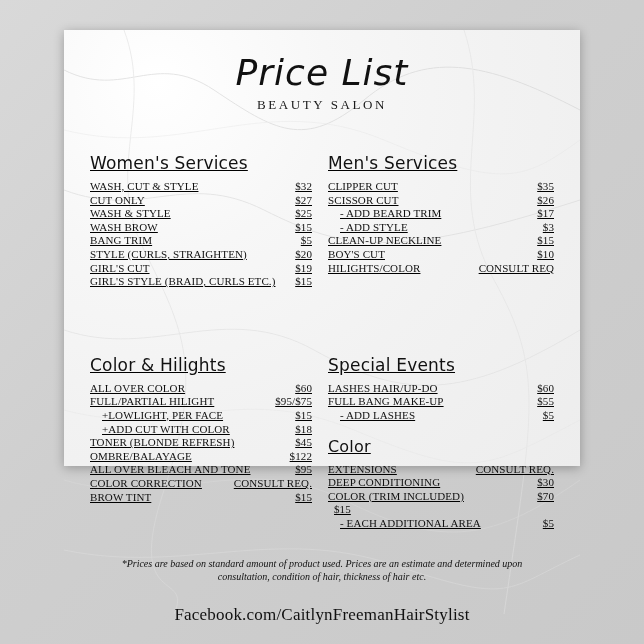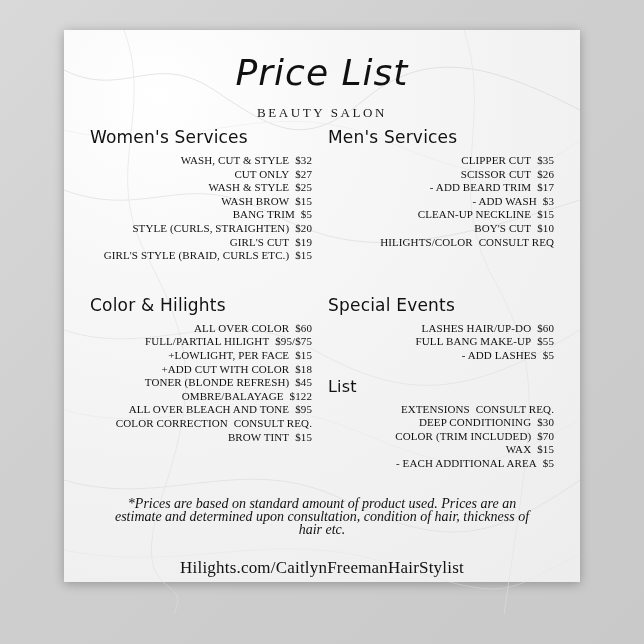--- a/index.html
+++ b/index.html
@@ -16,21 +16,21 @@
   .stage {
     position: relative;
     width: 644px;
     height: 644px;
   }
   .poster {
     position: absolute;
     left: 64px;
     top: 30px;
     width: 516px;
-    height: 552px;
+    height: 436px;
     background:
       radial-gradient(circle at 18% 12%, #ffffff 0%, #f7f7f7 30%, #f2f2f2 60%, #ededed 100%);
     box-shadow: 0 2px 10px rgba(0,0,0,0.28);
   }
   
   .marble {
     position: absolute;
     inset: 0;
     pointer-events: none;
     opacity: 0.55;
@@ -49,26 +49,27 @@
     letter-spacing: 1px;
     color: #111;
     margin-top: 22px;
     font-weight: 400;
   }
   .subtitle {
     text-align: center;
     font-size: 13px;
     letter-spacing: 2.6px;
     color: #1a1a1a;
-    margin-top: 12px;
+    margin-top: 4px;
     font-family: "Liberation Serif", serif;
   }
   .columns {
     display: flex;
-    margin-top: 6px;
+    margin-top: 40px;
+    text-decoration: underline;
   }
   .col {
     width: 50%;
     box-sizing: border-box;
   }
   .col.left { padding-right: 10px; }
   .col.right { padding-left: 6px; }
 
   .section-head {
     font-family: "DejaVu Sans", sans-serif;
@@ -87,37 +88,36 @@
     font-size: 11px;
     line-height: 13.6px;
     color: #111;
     font-family: "Liberation Serif", serif;
     letter-spacing: 0.1px;
   }
   .svc .name {
     flex: 1 1 auto;
     white-space: nowrap;
     overflow: visible;
-    text-align: right;
   }
   .svc .price {
     flex: 0 0 auto;
     padding-left: 6px;
     text-align: right;
   }
   .svc .name.indent {
     padding-left: 12px;
   }
   .block-gap { height: 26px; }
   .block-gap.sm { height: 14px; }
 
   .footnote {
     margin-top: 26px;
     text-align: center;
-    font-size: 14px;
+    font-size: 10px;
     line-height: 13px;
     color: #111;
     font-family: "Liberation Serif", serif;
     font-style: italic;
     padding: 0 18px;
   }
   .footer-link {
     margin-top: 22px;
     text-align: center;
     font-size: 17px;
@@ -200,21 +200,21 @@
           </div>
           <div class="svc">
             <span class="name">SCISSOR CUT</span>
             <span class="price">$26</span>
           </div>
           <div class="svc">
             <span class="name indent">- ADD BEARD TRIM</span>
             <span class="price">$17</span>
           </div>
           <div class="svc">
-            <span class="name indent">- ADD WASH</span>
+            <span class="name indent">- ADD STYLE</span>
             <span class="price">$3</span>
           </div>
           <div class="svc">
             <span class="name">CLEAN-UP NECKLINE</span>
             <span class="price">$15</span>
           </div>
           <div class="svc">
             <span class="name">BOY'S CUT</span>
             <span class="price">$10</span>
           </div>
@@ -280,43 +280,42 @@
             <span class="name">FULL BANG MAKE-UP</span>
             <span class="price">$55</span>
           </div>
           <div class="svc">
             <span class="name indent">- ADD LASHES</span>
             <span class="price">$5</span>
           </div>
 
           <div class="block-gap sm"></div>
 
-          <div class="section-head small">List</div>
+          <div class="section-head small">Color</div>
 
           <div class="svc">
             <span class="name">EXTENSIONS</span>
             <span class="price">CONSULT REQ.</span>
           </div>
           <div class="svc">
             <span class="name">DEEP CONDITIONING</span>
             <span class="price">$30</span>
           </div>
           <div class="svc">
             <span class="name">COLOR (TRIM INCLUDED)</span>
             <span class="price">$70</span>
           </div>
           <div class="svc">
-            <span class="name">WAX</span>
             <span class="price">$15</span>
           </div>
           <div class="svc">
             <span class="name indent">- EACH ADDITIONAL AREA</span>
             <span class="price">$5</span>
           </div>
         </div>
       </div>
 
       <div class="footnote">*Prices are based on standard amount of product used. Prices are an estimate and determined upon consultation, condition of hair, thickness of hair etc.</div>
-      <div class="footer-link">Hilights.com/CaitlynFreemanHairStylist</div>
+      <div class="footer-link">Facebook.com/CaitlynFreemanHairStylist</div>
 
     </div>
   </div>
 </div>
 
 </body></html>

